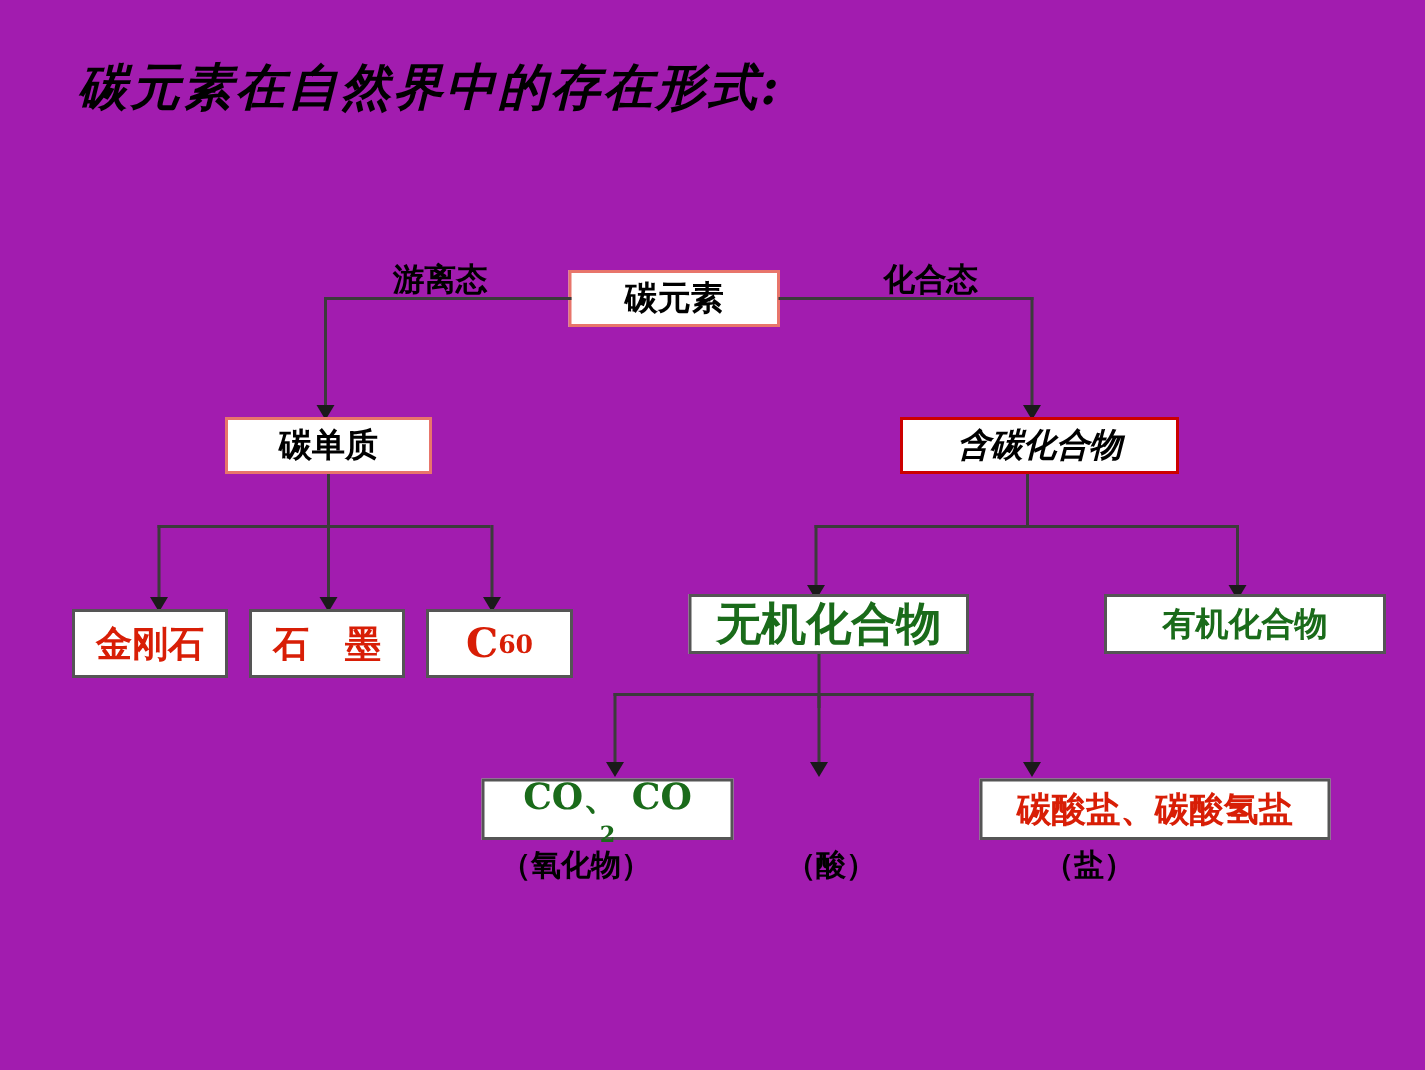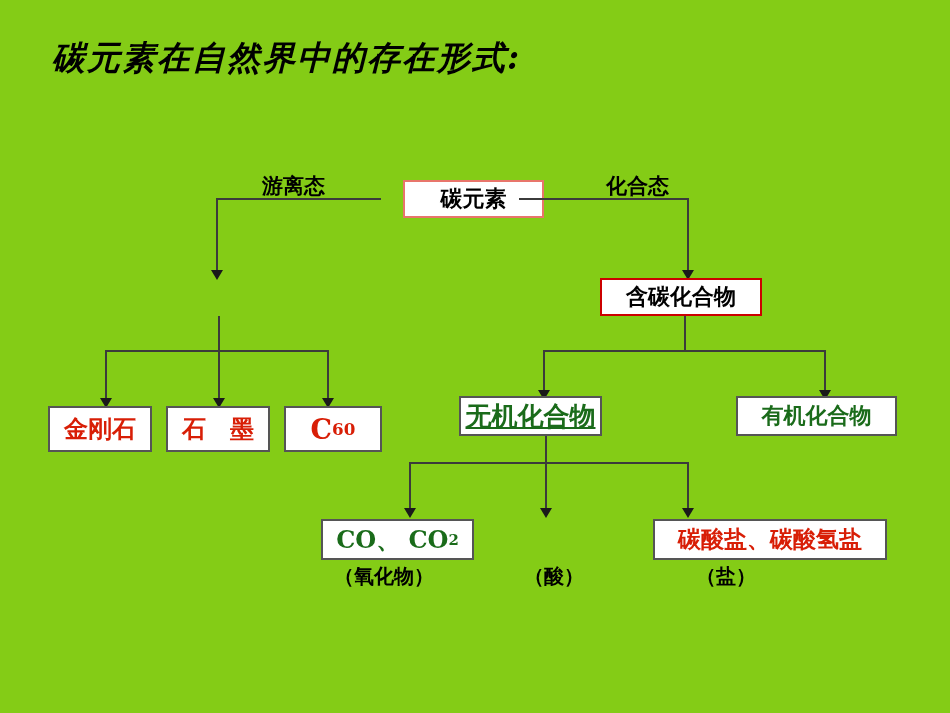--- a/index.html
+++ b/index.html
@@ -7,21 +7,21 @@
     padding: 0;
     background: #ffffff;
   }
   body {
     font-family: "DejaVu Sans", sans-serif;
   }
   #page {
     position: relative;
     width: 950px;
     height: 713px;
-    background: #84cc16;
+    background: #a21caf;
     overflow: hidden;
   }
 
   
   .title {
     position: absolute;
     left: 52px;
     top: 36px;
     font-family: "DejaVu Serif", "Liberation Serif", serif;
     font-size: 33px;
@@ -37,21 +37,21 @@
     position: absolute;
     box-sizing: border-box;
     display: flex;
     align-items: center;
     justify-content: center;
     background: #ffffff;
     font-family: "DejaVu Serif", "Liberation Serif", serif;
     font-weight: 700;
     white-space: nowrap;
   }
-  .node.red-border   { border: 2px solid #e8756b; margin-left: 24px; }
+  .node.red-border   { border: 2px solid #e8756b; }
   .node.red-border2  { border: 2px solid #cc0000; }
   .node.black-border { border: 2px solid #555555; }
 
   .txt-black { color: #000000; }
   .txt-red   { color: #d81e06; }
   .txt-green { color: #1a6b1a; }
 
   .sub { font-size: 0.62em; vertical-align: sub; text-align: right; }
 
   
@@ -91,35 +91,38 @@
   }
 </style>
 </head>
 <body>
 
 <div id="page">
 
   <div class="title">碳元素在自然界中的存在形式:</div>
 
   <div class="edge-label" style="left:226px; top:172px;">游离态</div>
-  <div class="edge-label" style="left:570px; top:172px;">化合态</div>
+  <div class="edge-label" style="left:553px; top:172px;">化合态</div>
 
   <div class="node red-border txt-black" style="left:379px; top:180px; width:141px; height:38px; font-size:22px;">
     <span>碳元素</span>
   </div>
 
   <div class="ln h" style="left:216px;  top:198px; width:165px;"></div>
   <div class="ln h" style="left:519px;  top:198px; width:170px;"></div>
   <div class="ln v" style="left:216px;  top:198px; height:80px;"></div>
   <div class="ln v" style="left:687px;  top:198px; height:80px;"></div>
   <div class="arrowhead" style="left:211px; top:270px;"></div>
   <div class="arrowhead" style="left:682px; top:270px;"></div>
 
+  <div class="node red-border txt-black" style="left:150px; top:278px; width:138px; height:38px; font-size:22px;">
+    <span>碳单质</span>
+  </div>
 
-  <div class="node red-border2 txt-black" style="left:600px; top:278px; width:162px; height:38px; font-size:22px;">
+  <div class="node red-border2 txt-black" style="left:600px; top:278px; width:186px; height:38px; font-size:22px;font-style:italic;">
     <span>含碳化合物</span>
   </div>
 
   <div class="ln v" style="left:218px; top:316px; height:36px;"></div>
   <div class="ln h" style="left:105px; top:350px; width:222px;"></div>
   <div class="ln v" style="left:105px; top:350px; height:55px;"></div>
   <div class="ln v" style="left:218px; top:350px; height:55px;"></div>
   <div class="ln v" style="left:327px; top:350px; height:55px;"></div>
   <div class="arrowhead" style="left:100px; top:398px;"></div>
   <div class="arrowhead" style="left:213px; top:398px;"></div>
@@ -138,38 +141,38 @@
 
   <div class="node black-border txt-red" style="left:166px; top:406px; width:104px; height:46px; font-size:24px;">
     <span>石　墨</span>
   </div>
 
   <div class="node black-border txt-red" style="left:284px; top:406px; width:98px; height:46px; font-size:27px;">
     <span>C</span>
       <span class="sub">60</span>
   </div>
 
-  <div class="node black-border txt-green" style="left:459px; top:396px; width:143px; height:40px; font-size:26px;text-decoration:underline;">
+  <div class="node black-border txt-green" style="left:459px; top:396px; width:187px; height:40px; font-size:30px;">
     <span>无机化合物</span>
   </div>
 
-  <div class="node black-border txt-green" style="left:736px; top:396px; width:161px; height:40px; font-size:22px;justify-content:center;">
+  <div class="node black-border txt-green" style="left:736px; top:396px; width:188px; height:40px; font-size:22px;justify-content:center;">
     <span>有机化合物</span>
   </div>
 
   <div class="ln v" style="left:545px; top:436px; height:36px;"></div>
   <div class="ln h" style="left:409px; top:462px; width:280px;"></div>
   <div class="ln v" style="left:409px; top:462px; height:52px;"></div>
   <div class="ln v" style="left:545px; top:462px; height:52px;"></div>
   <div class="ln v" style="left:687px; top:462px; height:52px;"></div>
   <div class="arrowhead" style="left:404px; top:508px;"></div>
   <div class="arrowhead" style="left:540px; top:508px;"></div>
   <div class="arrowhead" style="left:682px; top:508px;"></div>
 
-  <div class="node black-border txt-green" style="left:321px; top:519px; width:153px; height:41px; font-size:24px;">
+  <div class="node black-border txt-green" style="left:321px; top:519px; width:168px; height:41px; font-size:24px;flex-direction:column;">
     <span>CO、 CO</span>
       <span class="sub">2</span>
   </div>
 
 
   <div class="node black-border txt-red" style="left:653px; top:519px; width:234px; height:41px; font-size:23px;">
     <span>碳酸盐、碳酸氢盐</span>
   </div>
 
   <div class="caption" style="left:334px; top:563px;">（氧化物）</div>

